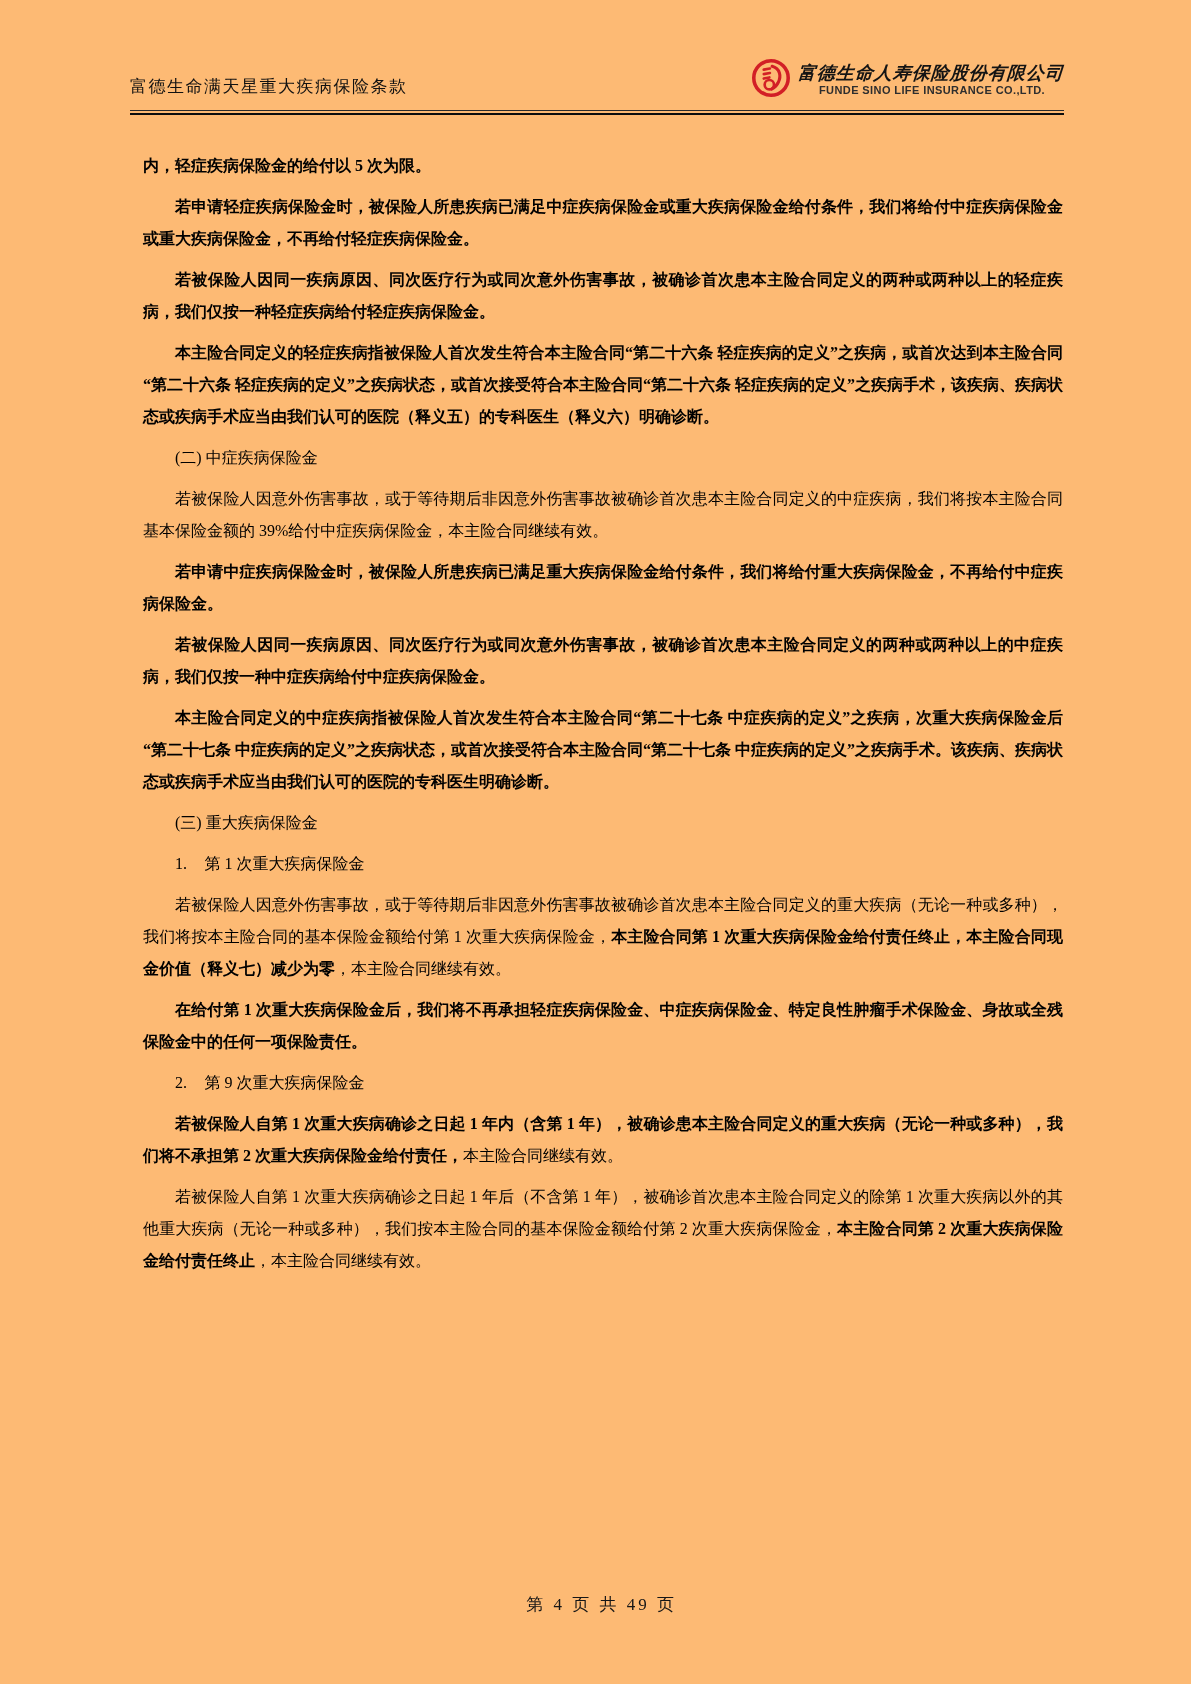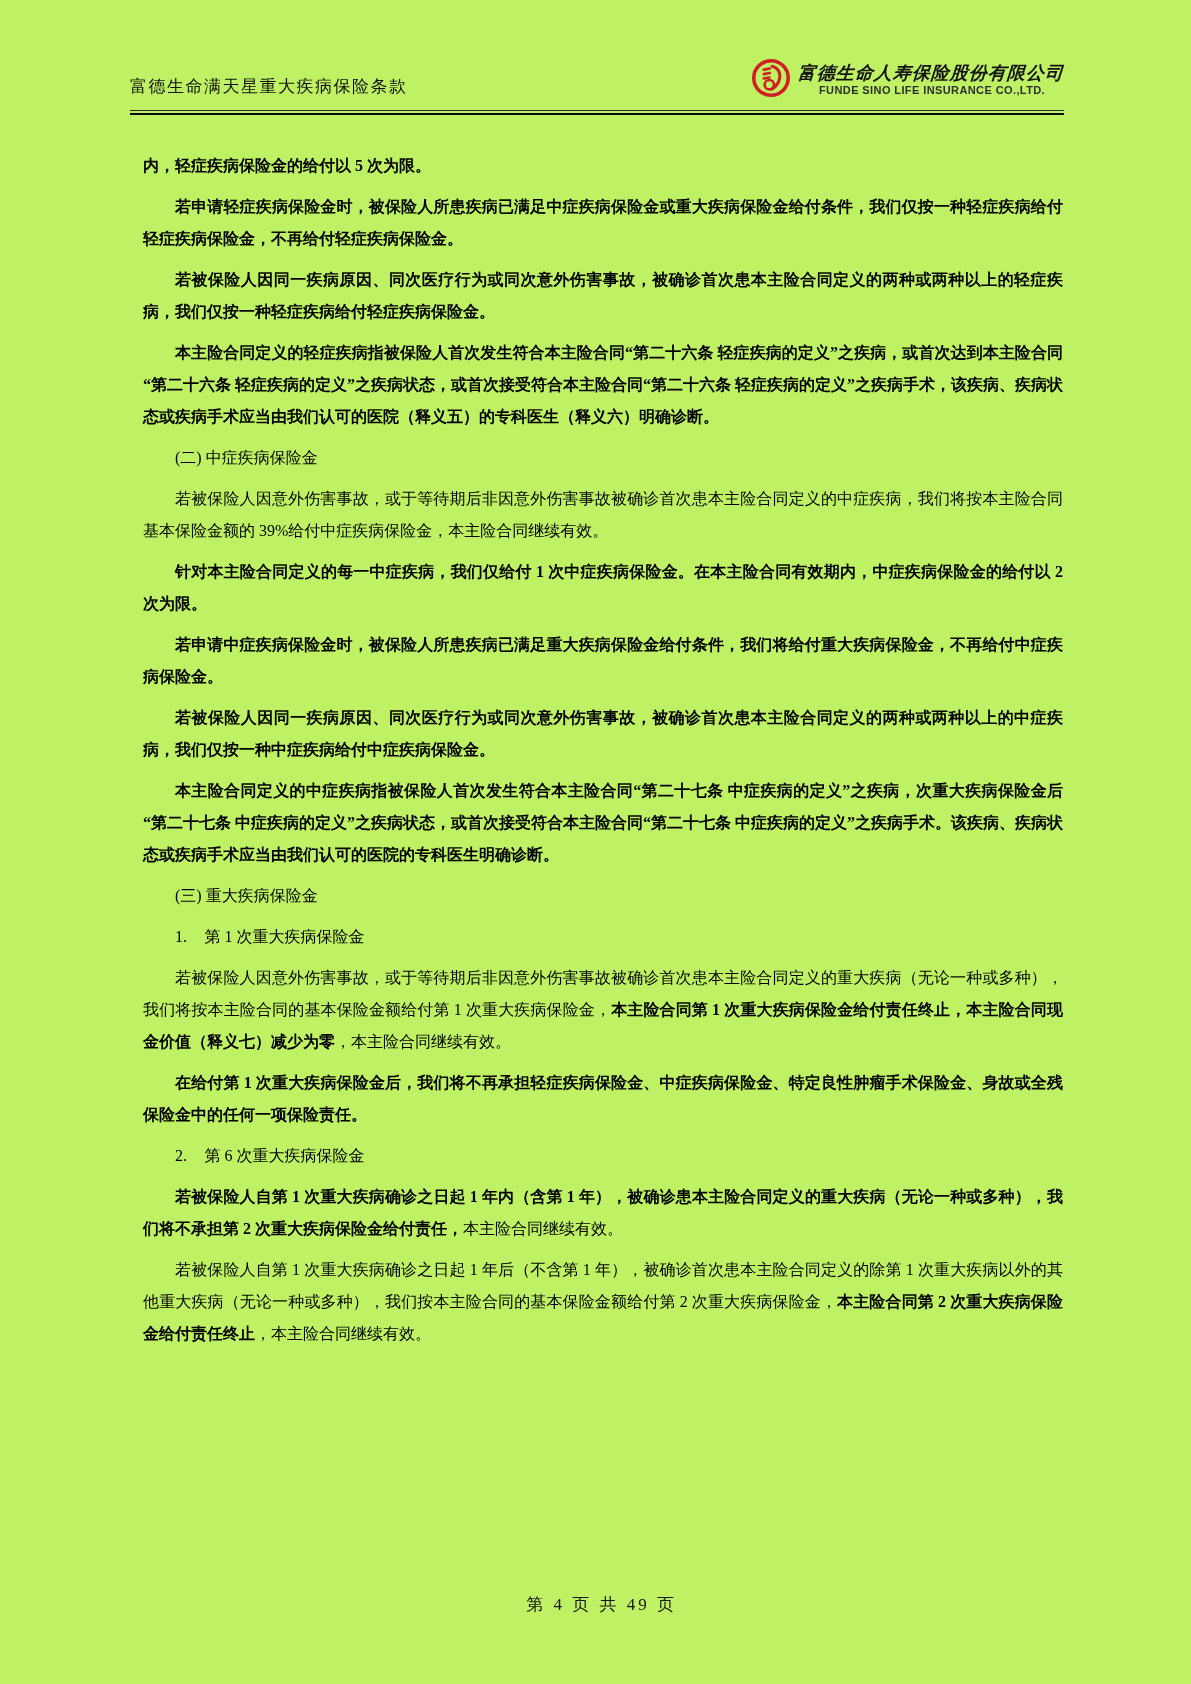--- a/index.html
+++ b/index.html
@@ -1,19 +1,19 @@
 <!DOCTYPE html>
 <html lang="zh"><head>
 <meta charset="utf-8">
 <style>
   html,body { margin:0; padding:0; background:#ffffff; }
   .page {
     position:relative;
     width:1191px; height:1684px;
-    background:#bef264;
+    background:#fdba74;
     font-family:"Liberation Serif","DejaVu Serif",serif;
     color:#000;
     overflow:hidden;
   }
   
   .header { position:absolute; left:130px; top:58px; width:934px; }
   .header-row { display:flex; justify-content:space-between; align-items:flex-end; }
   .doc-title {
     font-size:17px; letter-spacing:1.5px; color:#111;
     padding-bottom:7px;
@@ -75,33 +75,32 @@
           <span class="brand-cn">富德生命人寿保险股份有限公司</span>
           <span class="brand-en">FUNDE SINO LIFE INSURANCE CO.,LTD.</span>
         </span>
       </div>
     </div>
     <div class="header-rule"></div>
   </div>
 
   <div class="doc-body">
     <p class="noindent bold"><span>内，轻症疾病保险金的给付以 5 次为限。</span></p>
-    <p class="bold"><span>若申请轻症疾病保险金时，被保险人所患疾病已满足中症疾病保险金或重大疾病保险金给付条件，我们仅按一种轻症疾病给付轻症疾病保险金，不再给付轻症疾病保险金。</span></p>
+    <p class="bold"><span>若申请轻症疾病保险金时，被保险人所患疾病已满足中症疾病保险金或重大疾病保险金给付条件，我们将给付中症疾病保险金或重大疾病保险金，不再给付轻症疾病保险金。</span></p>
     <p class="bold"><span>若被保险人因同一疾病原因、同次医疗行为或同次意外伤害事故，被确诊首次患本主险合同定义的两种或两种以上的轻症疾病，我们仅按一种轻症疾病给付轻症疾病保险金。</span></p>
     <p class="bold"><span>本主险合同定义的轻症疾病指被保险人首次发生符合本主险合同“第二十六条 轻症疾病的定义”之疾病，或首次达到本主险合同“第二十六条 轻症疾病的定义”之疾病状态，或首次接受符合本主险合同“第二十六条 轻症疾病的定义”之疾病手术，该疾病、疾病状态或疾病手术应当由我们认可的医院（释义五）的专科医生（释义六）明确诊断。</span></p>
     <p><span>(二) 中症疾病保险金</span></p>
     <p><span>若被保险人因意外伤害事故，或于等待期后非因意外伤害事故被确诊首次患本主险合同定义的中症疾病，我们将按本主险合同基本保险金额的 39%给付中症疾病保险金，本主险合同继续有效。</span></p>
-    <p class="bold"><span>针对本主险合同定义的每一中症疾病，我们仅给付 1 次中症疾病保险金。在本主险合同有效期内，中症疾病保险金的给付以 2 次为限。</span></p>
     <p class="bold"><span>若申请中症疾病保险金时，被保险人所患疾病已满足重大疾病保险金给付条件，我们将给付重大疾病保险金，不再给付中症疾病保险金。</span></p>
     <p class="bold"><span>若被保险人因同一疾病原因、同次医疗行为或同次意外伤害事故，被确诊首次患本主险合同定义的两种或两种以上的中症疾病，我们仅按一种中症疾病给付中症疾病保险金。</span></p>
     <p class="bold"><span>本主险合同定义的中症疾病指被保险人首次发生符合本主险合同“第二十七条 中症疾病的定义”之疾病，次重大疾病保险金后“第二十七条 中症疾病的定义”之疾病状态，或首次接受符合本主险合同“第二十七条 中症疾病的定义”之疾病手术。该疾病、疾病状态或疾病手术应当由我们认可的医院的专科医生明确诊断。</span></p>
     <p><span>(三) 重大疾病保险金</span></p>
     <p class="li"><span class="num">1.</span><span>第 1 次重大疾病保险金</span></p>
     <p><span class="rg">若被保险人因意外伤害事故，或于等待期后非因意外伤害事故被确诊首次患本主险合同定义的重大疾病（无论一种或多种），我们将按本主险合同的基本保险金额给付第 1 次重大疾病保险金，</span><span class="bd">本主险合同第 1 次重大疾病保险金给付责任终止，本主险合同现金价值（释义七）减少为零</span><span class="rg">，本主险合同继续有效。</span></p>
     <p class="bold"><span>在给付第 1 次重大疾病保险金后，我们将不再承担轻症疾病保险金、中症疾病保险金、特定良性肿瘤手术保险金、身故或全残保险金中的任何一项保险责任。</span></p>
-    <p class="li"><span class="num">2.</span><span>第 6 次重大疾病保险金</span></p>
+    <p class="li"><span class="num">2.</span><span>第 9 次重大疾病保险金</span></p>
     <p><span class="bd">若被保险人自第 1 次重大疾病确诊之日起 1 年内（含第 1 年），被确诊患本主险合同定义的重大疾病（无论一种或多种），我们将不承担第 2 次重大疾病保险金给付责任，</span><span class="rg">本主险合同继续有效。</span></p>
     <p><span class="rg">若被保险人自第 1 次重大疾病确诊之日起 1 年后（不含第 1 年），被确诊首次患本主险合同定义的除第 1 次重大疾病以外的其他重大疾病（无论一种或多种），我们按本主险合同的基本保险金额给付第 2 次重大疾病保险金，</span><span class="bd">本主险合同第 2 次重大疾病保险金给付责任终止</span><span class="rg">，本主险合同继续有效。</span></p>
   </div>
 
   <div class="footer">第 4 页 共 49 页</div>
 
 </div>
 
 </body></html>

